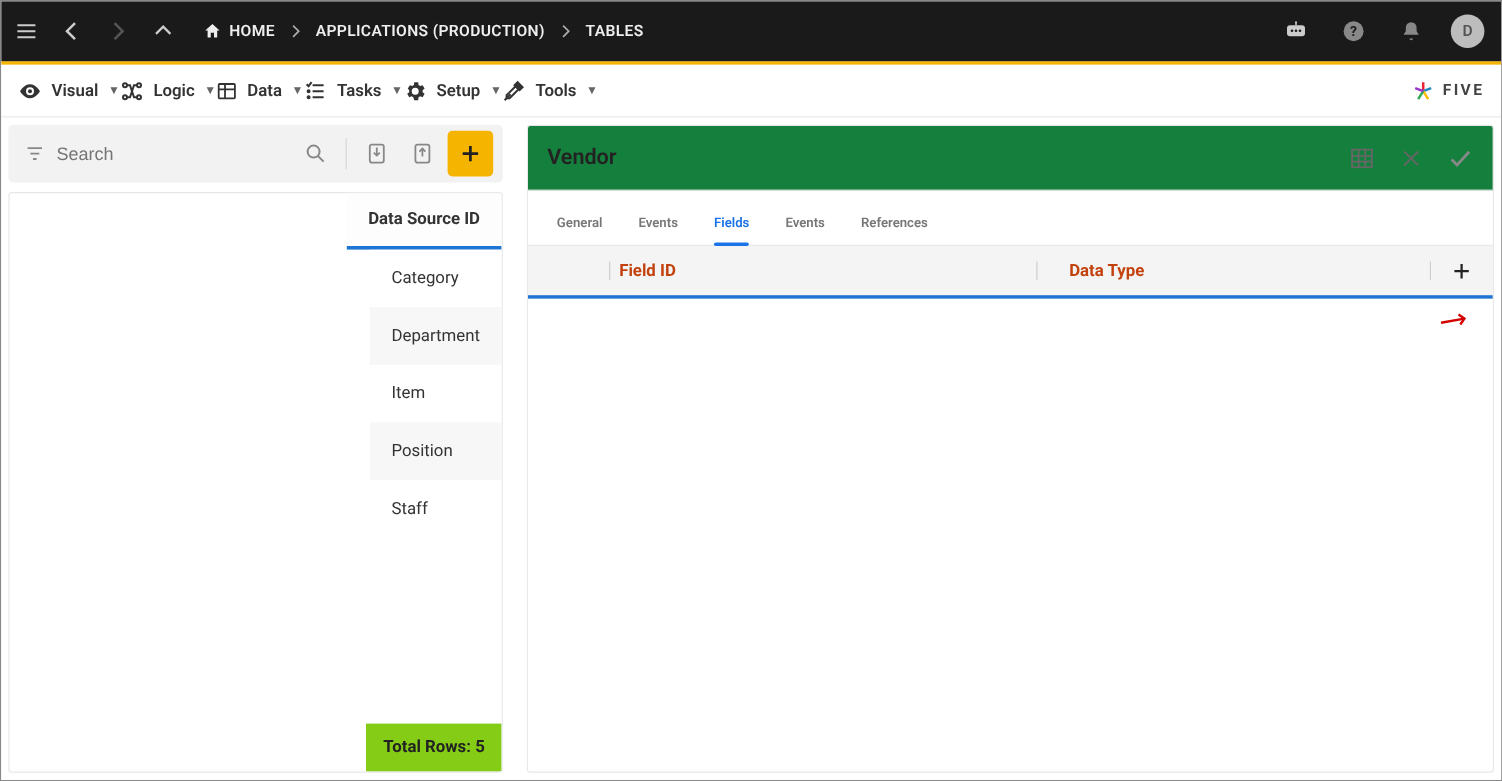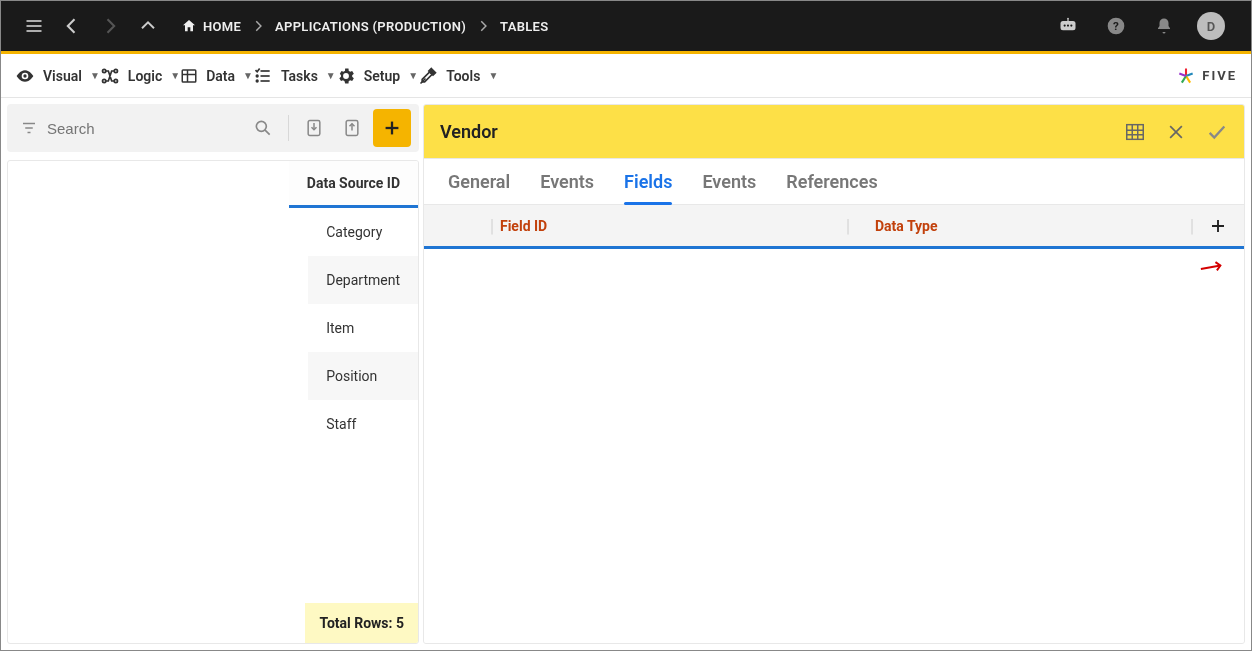--- a/index.html
+++ b/index.html
@@ -10,21 +10,21 @@
     background: #fff;
     overflow: hidden;
     border: 1px solid #888;
   }
   
   .topbar {
     height: 50px;
     background: #1a1a1a;
     display: flex;
     align-items: center;
-    padding: 0 18px;
+    padding: 0 6px;
     color: #ddd;
     position: relative;
   }
   .topbar-left { display: flex; align-items: center; gap: 8px; }
   .topbar-right { margin-left: auto; display: flex; align-items: center; gap: 18px; padding-right: 8px; }
   .icon-btn {
     width: 30px; height: 30px; display:flex; align-items:center; justify-content:center;
     color: #ccc; cursor: pointer;
   }
   .icon-btn.disabled { color: #555; }
@@ -39,21 +39,21 @@
   .gold-line { height:3px; background:#f5b400; }
   
   .menubar {
     height: 44px; background:#fff; border-bottom:1px solid #e5e5e5;
     display:flex; align-items:center; padding: 0 14px;  justify-content: space-between;
   }
   .menubar .mitem { display:flex; align-items:center; gap:8px; font-weight:600; color:#333; font-size:14px; cursor:pointer; }
   .mitem .tri { font-size:10px; color:#666; }
   .brand { margin-left:auto; display:flex; align-items:center; gap:6px; font-weight:700; letter-spacing:2px; color:#444; font-size:13px; }
   
-  .main { display:flex; height: calc(651px - 50px - 3px - 44px - 2px); padding:6px; gap:4px; background:#fff; }
+  .main { display:flex; height: calc(651px - 50px - 3px - 44px - 2px); padding:6px; gap:20px; background:#fff; }
   .sidepanel { width:412px; display:flex; flex-direction:column; }
   .search-row {
     background:#f2f2f2; border-radius:4px; height:48px; display:flex; align-items:center;
     padding:0 8px; gap:4px;
   }
   .filter-ic, .search-ic { color:#888; width:28px; display:flex; justify-content:center; }
   .search-input {
     border:none; background:transparent; font-size:15px; color:#888; outline:none;
     flex: 0 0 170px; width:170px;
   }
@@ -72,35 +72,35 @@
     flex:1; display:flex; flex-direction:column; overflow:hidden;align-items:flex-end;
   }
   .list-header {
     padding: 14px 18px; font-weight:700; font-size:14px; color:#333;
     border-bottom: 3px solid #1f75d3; background:#fdfdfd;
   }
   .list-body { flex:1; overflow:auto; }
   .row { padding: 16px 18px; font-size:14px; color:#333; cursor:pointer; }
   .row:nth-child(odd){ background:#fff; }
   .row:nth-child(even){ background:#f7f7f7; }
-  .list-footer { padding:12px 14px; text-align:right; font-weight:700; font-size:14px; background:#fef9c3; color:#222; }
+  .list-footer { padding:12px 14px; text-align:right; font-weight:700; font-size:14px; background:#84cc16; color:#222; }
   
   .detail { flex:1; border:1px solid #e8e8e8; border-radius:3px; background:#f5f5f5; display:flex; flex-direction:column; overflow:hidden; }
   .detail-header {
-    height:54px; background:#fde047; display:flex; align-items:center; padding:0 16px;
+    height:54px; background:#15803d; display:flex; align-items:center; padding:0 16px;
     border-bottom:1px solid #e8e8e8;
   }
   .detail-title { font-size:18px; font-weight:600; color:#222; }
   .detail-actions { margin-left:auto; display:flex; align-items:center; gap:20px; color:#666; }
   .da { cursor:pointer; }
   .tab-row {
     height:46px; background:#fff; display:flex; align-items:flex-end; padding:0 24px; gap:30px;
     border-bottom:1px solid #e8e8e8;
   }
-  .tab { font-size:18px; font-weight:600; color:#777; padding-bottom:12px; cursor:pointer; position:relative; }
+  .tab { font-size:11px; font-weight:600; color:#777; padding-bottom:12px; cursor:pointer; position:relative; }
   .tab.active { color:#1a73e8; }
   .tab.active::after {
     content:""; position:absolute; left:0; right:0; bottom:-1px; height:3px; background:#1a73e8; border-radius:2px;
   }
   .grid-head {
     height:44px; background:#f4f4f4; border-bottom:3px solid #1f75d3;
     display:flex; align-items:center; padding:0 16px; position:relative;
   }
   .col-sep { color:#ccc; padding:0 6px; font-size:18px; font-weight:300; }
   .col { font-weight:700; font-size:14px; color:#c2410c; }

